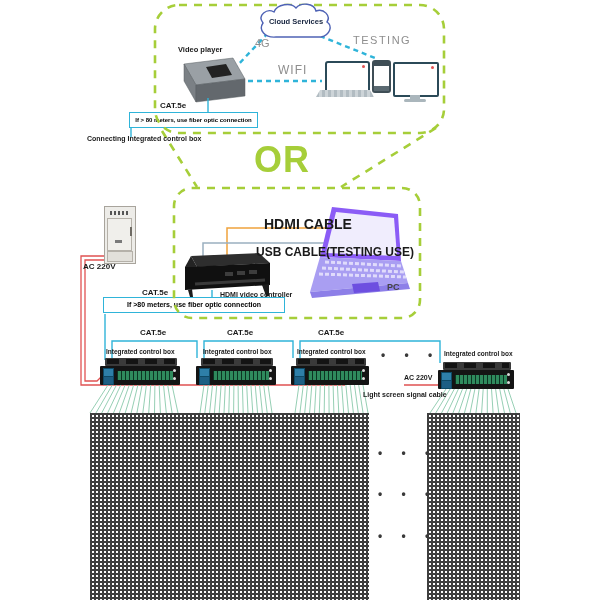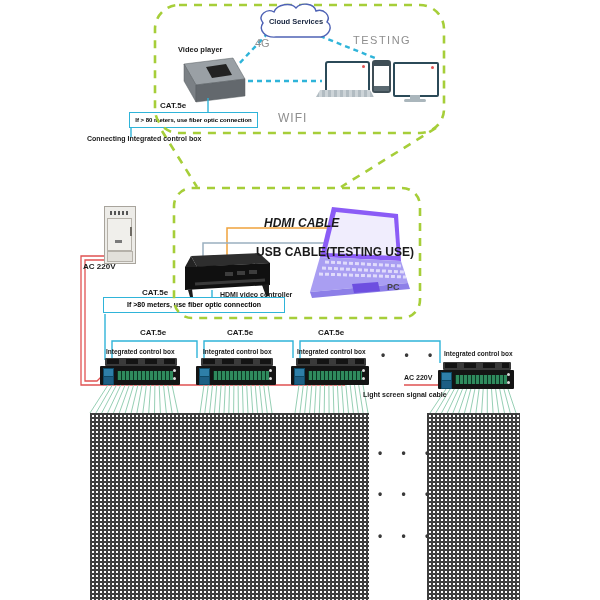--- a/index.html
+++ b/index.html
@@ -198,26 +198,27 @@
         <line x1="508.0" y1="389" x2="516.0" y2="413"></line>
       </g>
   </svg>
 
   <div class="note" style="left:129px;top:112px;width:127px;height:14px;font-size:6px;">If &gt; 80 meters, use fiber optic connection</div>
   <div class="note" style="left:103px;top:297px;width:180px;height:14px;font-size:7px;">If &gt;80 meters, use fiber optic connection</div>
 
   <div class="lbl b" style="left:266px;top:17px;width:60px;text-align:center;font-size:7.5px;color:#16243f;">Cloud Services</div>
   <div class="lbl gray" style="left:235px;top:37px;font-size:11px;margin-left:20px;">4G</div>
   <div class="lbl gray" style="left:353px;top:34px;font-size:11px;letter-spacing:1.5px;">TESTING</div>
-  <div class="lbl gray" style="left:278px;top:63px;font-size:12px;letter-spacing:1px;margin-top:48px;">WIFI</div>
+  <div class="lbl gray" style="left:278px;top:63px;font-size:12px;letter-spacing:1px;">WIFI</div>
   <div class="lbl b" style="left:178px;top:45px;font-size:7.5px;">Video player</div>
   <div class="lbl" style="left:160px;top:101px;font-size:8px;font-weight:600;">CAT.5e</div>
   <div class="lbl b" style="left:87px;top:135px;font-size:7px;">Connecting Integrated control box</div>
-
-  <div class="lbl b" style="left:264px;top:216px;font-size:12px;font-style:italic;">HDMI CABLE</div>
+  <div class="lbl b" style="left:254px;top:139px;font-size:36px;letter-spacing:1px;color:#a6ce39;">OR</div>
+
+  <div class="lbl b" style="left:264px;top:216px;font-size:14px;">HDMI CABLE</div>
   <div class="lbl b" style="left:256px;top:245px;font-size:12px;">USB CABLE(TESTING USE)</div>
   <div class="lbl b" style="left:220px;top:291px;font-size:7px;">HDMI video controller</div>
   <div class="lbl" style="left:387px;top:282px;font-size:9px;font-weight:600;color:#444;">PC</div>
 
   <div class="lbl b" style="left:83px;top:262px;font-size:8px;">AC 220V</div>
   <div class="lbl" style="left:142px;top:288px;font-size:8px;font-weight:600;">CAT.5e</div>
 
   <div class="lbl" style="left:140px;top:328px;font-size:8px;font-weight:600;">CAT.5e</div>
   <div class="lbl" style="left:227px;top:328px;font-size:8px;font-weight:600;">CAT.5e</div>
   <div class="lbl" style="left:318px;top:328px;font-size:8px;font-weight:600;">CAT.5e</div>

